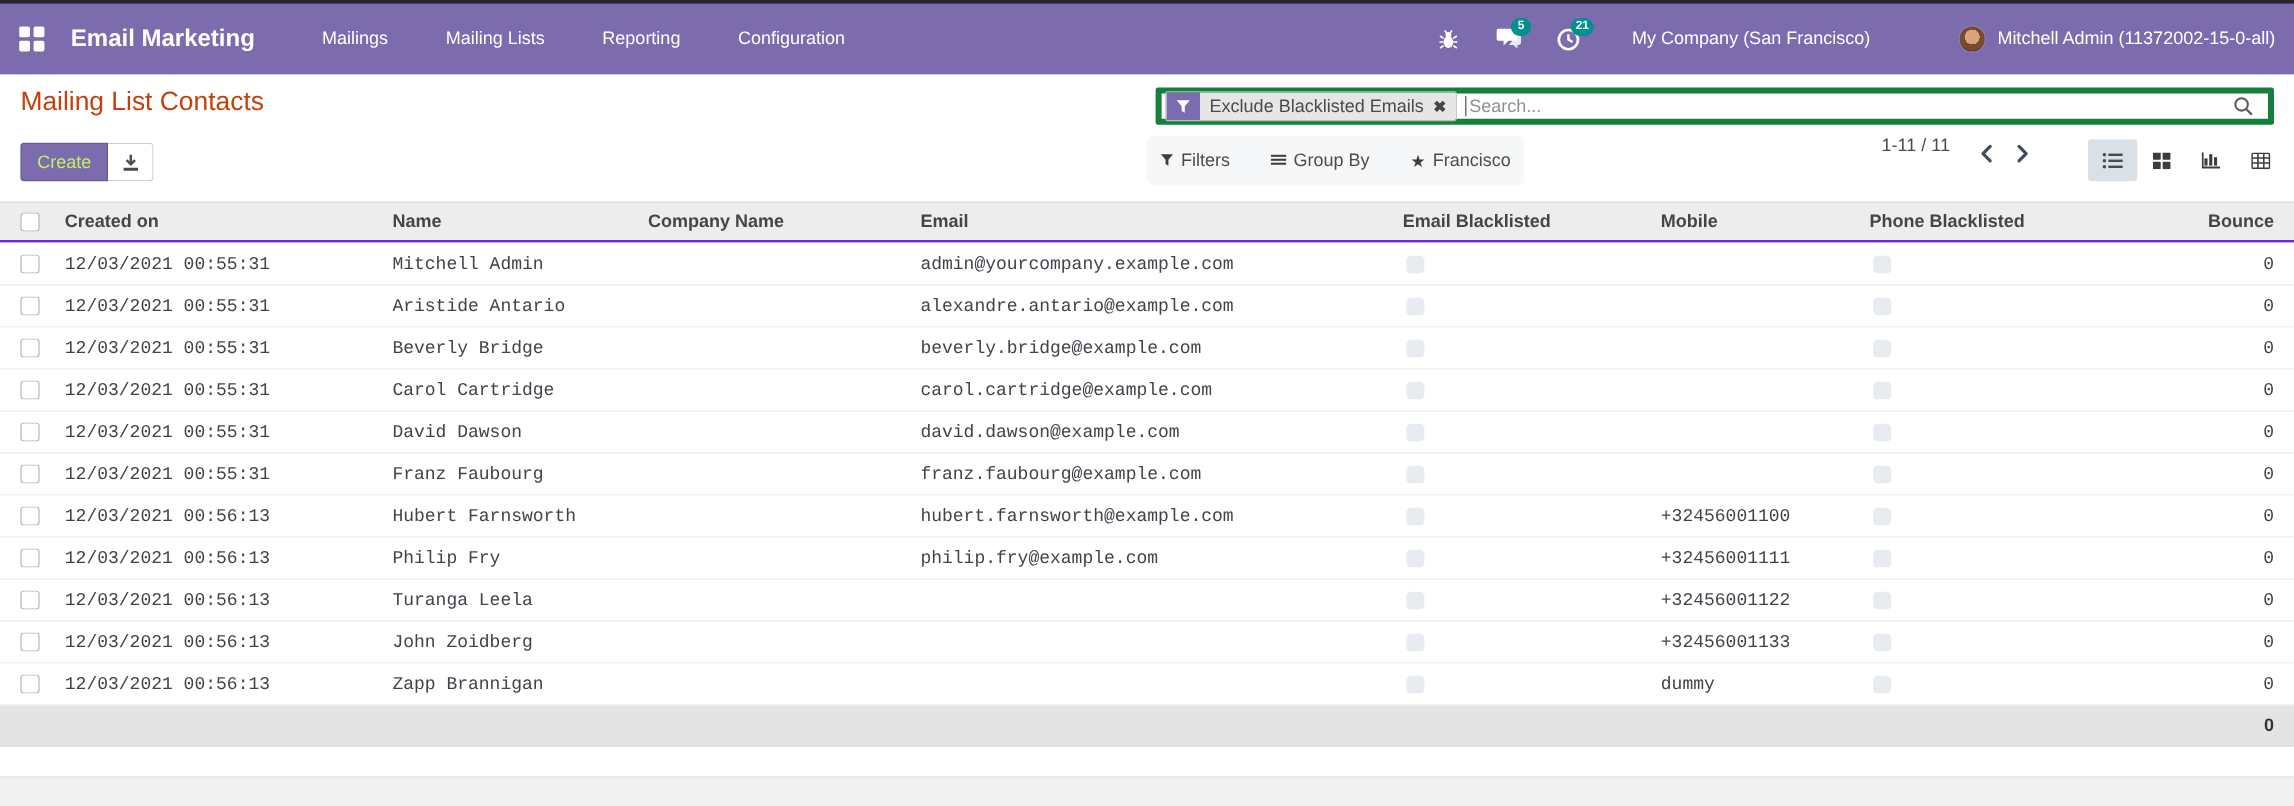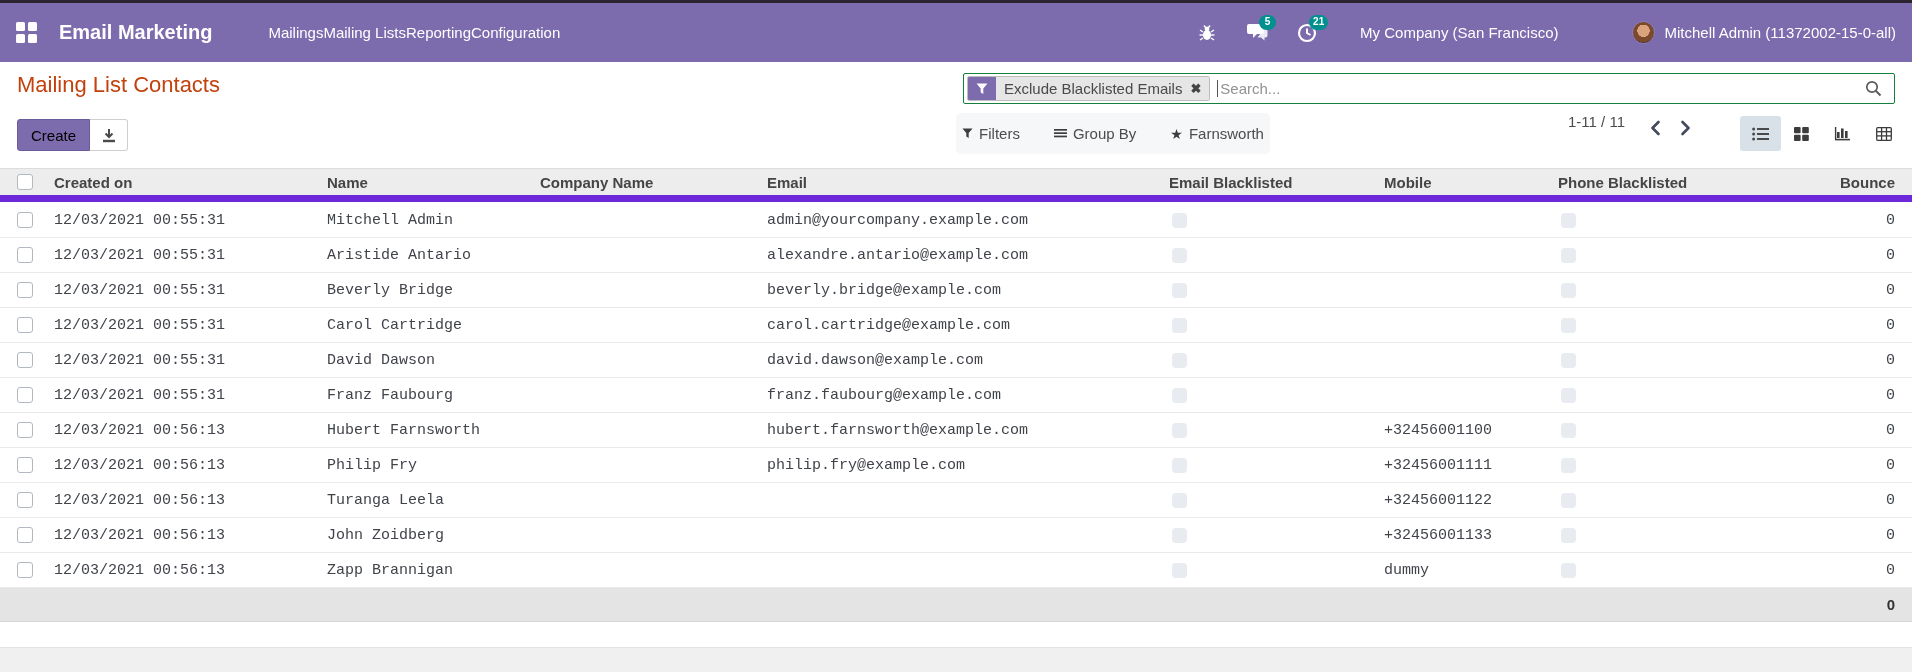--- a/index.html
+++ b/index.html
@@ -11,21 +11,21 @@
   
   .navbar {
     position: absolute; top: 0; left: 0; right: 0; height: 62px;
     background: #7c6bad; border-top: 3px solid #29242f;
     display: flex; align-items: center; color: #fff;
   }
   .apps-icon { margin-left: 16px; width: 21px; height: 21px; display: grid;
     grid-template-columns: 1fr 1fr; grid-template-rows: 1fr 1fr; gap: 3px; cursor: pointer; }
   .apps-icon span { background: #fff; border-radius: 1.5px; }
   .brand { margin-left: 22px; font-size: 20px; font-weight: bold; white-space: nowrap; }
-  .nav-menu { display: flex; margin-left: 56px; font-size: 15px; }
+  .nav-menu { display: flex; margin-left: 56px; gap: 48px; font-size: 15px; }
   .nav-menu .nav-item { cursor: pointer; white-space: nowrap; }
   .nav-right { margin-left: auto; display: flex; align-items: center; margin-right: 16px; gap: 28px; }
   .systray-icon { position: relative; width: 22px; height: 22px; display: flex; align-items: center; justify-content: center; cursor: pointer; }
   .badge {
     position: absolute; top: -7px; left: 13px; background: #00918f; color: #fff;
     font-size: 10px; font-weight: bold; line-height: 14px; min-width: 17px; height: 15px;
     border-radius: 8px; text-align: center; padding: 0 4px;
   }
   .company-name { font-size: 15px; white-space: nowrap; cursor: pointer; margin-left: 14px; }
   .user-menu { display: flex; align-items: center; gap: 9px; margin-left: 46px; cursor: pointer; }
@@ -33,31 +33,31 @@
     width: 23px; height: 23px; border-radius: 50%;
     background: radial-gradient(circle at 50% 42%, #d9a37c 0 38%, #7b4a2d 39% 70%, #513021 71%);
     border: 1px solid #8d7cba;
   }
   .user-name { font-size: 15px; white-space: nowrap; }
 
   
   .page-title { position: absolute; left: 17px; top: 72px; font-size: 22px; color: #c2410c; }
   .btn-row { position: absolute; left: 17px; top: 119px; display: flex; }
   .create-btn {
-    width: 73px; height: 32px; background: #7c6bad; border: 1px solid #6a5b9b; color: #000000;
+    width: 73px; height: 32px; background: #7c6bad; border: 1px solid #6a5b9b; color: #bef264;
     font-size: 15px; border-radius: 3px 0 0 3px; display: flex; align-items: center; justify-content: center;
     cursor: pointer; font-family: inherit;
   }
   .export-btn {
     width: 38px; height: 32px; background: #fff; border: 1px solid #cfcfcf; border-left: none;
     border-radius: 0 3px 3px 0; display: flex; align-items: center; justify-content: center; cursor: pointer;
   }
   .searchbox {
     position: absolute; left: 963px; top: 73px; width: 932px; height: 31px;
-    border: 1px solid #15803d; border-radius: 2px; background: #fff;
+    border: 5px solid #15803d; border-radius: 2px; background: #fff;
     display: flex; align-items: center;
   }
   .facet { display: flex; align-items: stretch; height: 25px; margin-left: 3px;
     border: 1px solid #bdbdbd; border-radius: 2px; overflow: hidden; }
   .facet-icon { width: 28px; background: #7c6bad; display: flex; align-items: center; justify-content: center; }
   .facet-label { background: #e6e6e6; display: flex; align-items: center; padding: 0 8px; gap: 8px;
     font-size: 15px; color: #4a4a4a; white-space: nowrap; }
   .facet-remove { font-size: 13px; font-weight: bold; color: #444; cursor: pointer; line-height: 1; }
   .search-caret { width: 1px; height: 17px; background: #555; margin-left: 7px; }
   .search-input { flex: 1; border: none; outline: none; background: transparent;
@@ -85,21 +85,21 @@
   .vs-btn.active { background: #d9e1e8; border-radius: 3px; }
 
   
   .grid-row {
     display: grid;
     grid-template-columns: 54px 273px 213px 227px 402px 215px 174px 220px 134px;
     align-items: center;
   }
   .thead {
     position: absolute; left: 0; top: 168px; right: 0; height: 34px;
-    background: #ededed; border-top: 1px solid #dcdcdc; border-bottom: 7px solid #6d28d9;
+    background: #ededed; border-top: 1px solid #dcdcdc; border-bottom: 2px solid #6d28d9;
     font-weight: bold; font-size: 15px; color: #454545;
   }
   .table-body { position: absolute; left: 0; top: 203px; right: 0; font-family: Liberation Mono, monospace; }
   .trow { height: 35px; border-bottom: 1px solid #e7eaed; background: #fff; font-size: 15px; color: #40444a; cursor: pointer; }
   .tfoot {
     position: absolute; left: 0; top: 588px; right: 0; height: 34px;
     background: #e4e4e4; border-bottom: 1px solid #d6d6d6; font-weight: bold; font-size: 15px; color: #333;
   }
   .cell { overflow: hidden; white-space: nowrap; text-overflow: ellipsis; }
   .cell-bounce { text-align: right; padding-right: 17px; }
@@ -219,21 +219,21 @@
         <g fill="#3d3d3d">
             <rect x="0" y="1" width="13" height="1.7"></rect>
             <rect x="0" y="4.3" width="13" height="1.7"></rect>
             <rect x="0" y="7.6" width="13" height="1.7"></rect>
           </g>
       </svg>
       <span>Group By</span>
     </div>
     <div class="filter-btn">
       <span class="star-glyph">★</span>
-      <span>Farnsworth</span>
+      <span>Francisco</span>
     </div>
   </div>
 
   <div class="pager">
     <span class="pager-value">1-11 / 11</span>
     <div class="pager-btn prev">
       <svg width="11" height="16" viewBox="0 0 11 16">
           <polyline points="8.5,2 2.5,8 8.5,14" fill="none" stroke="#434a5c" stroke-width="2.6" stroke-linecap="round" stroke-linejoin="round"></polyline>
         </svg>
     </div>

